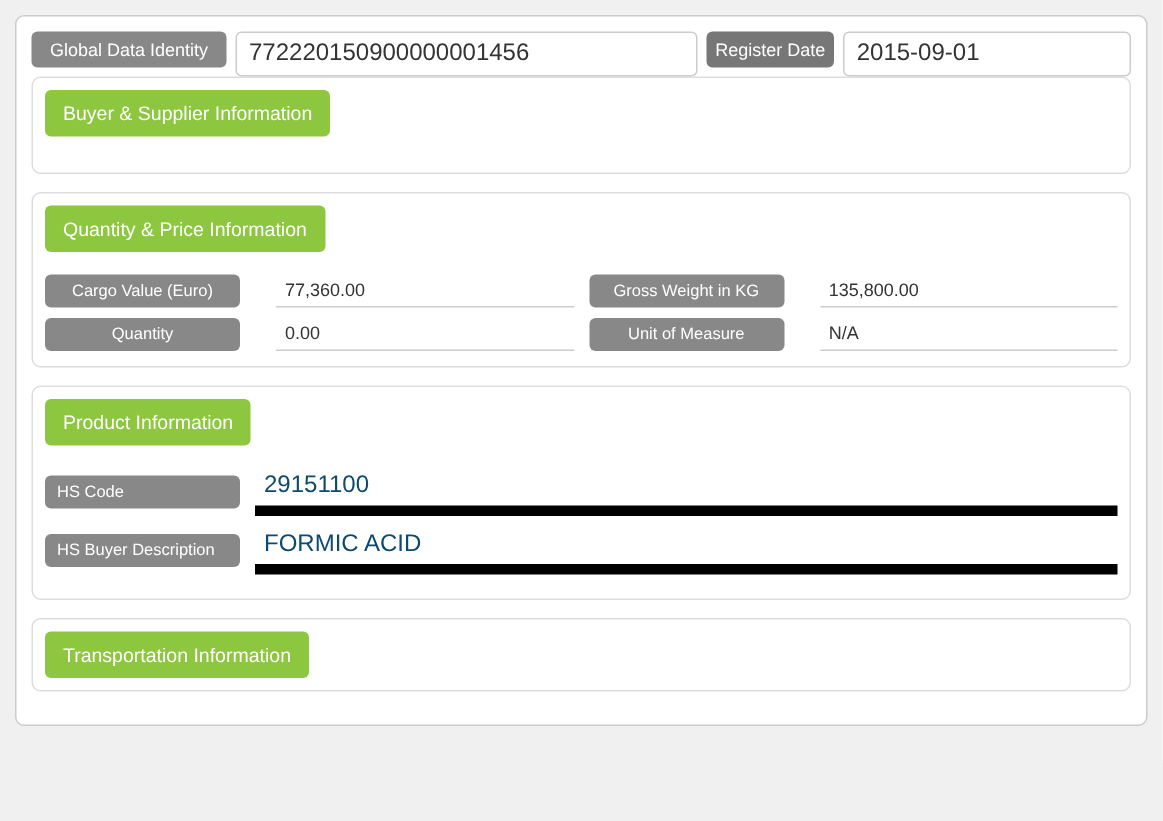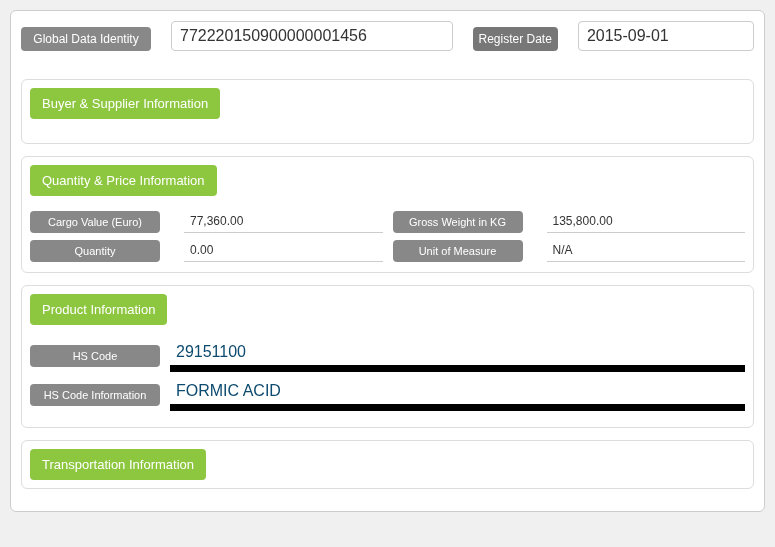--- a/index.html
+++ b/index.html
@@ -14,23 +14,23 @@
       background: #fff;
       border: 1px solid #ccc;
       border-radius: 6px;
       padding: 10px;
       max-width: 760px;
     }
 
     
     .header-row {
       display: flex;
-      align-items: flex-end;
-      gap: 20px;
-      margin-bottom: 28px;
+      align-items: flex-start;
+      gap: 6px;
+      margin-bottom: 0;
     }
     .field-label {
       background: #888;
       color: #fff;
       padding: 5px 10px;
       border-radius: 4px;
       font-size: 12px;
       white-space: nowrap;
       min-width: 130px;
       text-align: center;
@@ -80,21 +80,21 @@
       gap: 10px;
       margin-bottom: 6px;
     }
     .field-row .lbl {
       background: #888;
       color: #fff;
       padding: 5px 8px;
       border-radius: 4px;
       font-size: 11px;
       min-width: 130px;
-      text-align: center;
+      text-align: left;
       white-space: nowrap;
     }
     .field-row .val {
       background: #fff;
       border: none;
       border-bottom: 7px solid #000000;
       padding: 4px 6px;
       font-size: 16px;
       flex: 1;
       color: #0c4a6e;
@@ -174,21 +174,21 @@
   </div>
 
   <div class="section">
     <span class="section-header">Product Information</span>
     <div class="section-body">
       <div class="field-row">
         <span class="lbl">HS Code</span>
         <span class="val">29151100</span>
       </div>
       <div class="field-row">
-        <span class="lbl">HS Code Information</span>
+        <span class="lbl">HS Buyer Description</span>
         <span class="val">FORMIC ACID</span>
       </div>
     </div>
   </div>
 
   <div class="section">
     <span class="section-header">Transportation Information</span>
   </div>
 
 </div>

